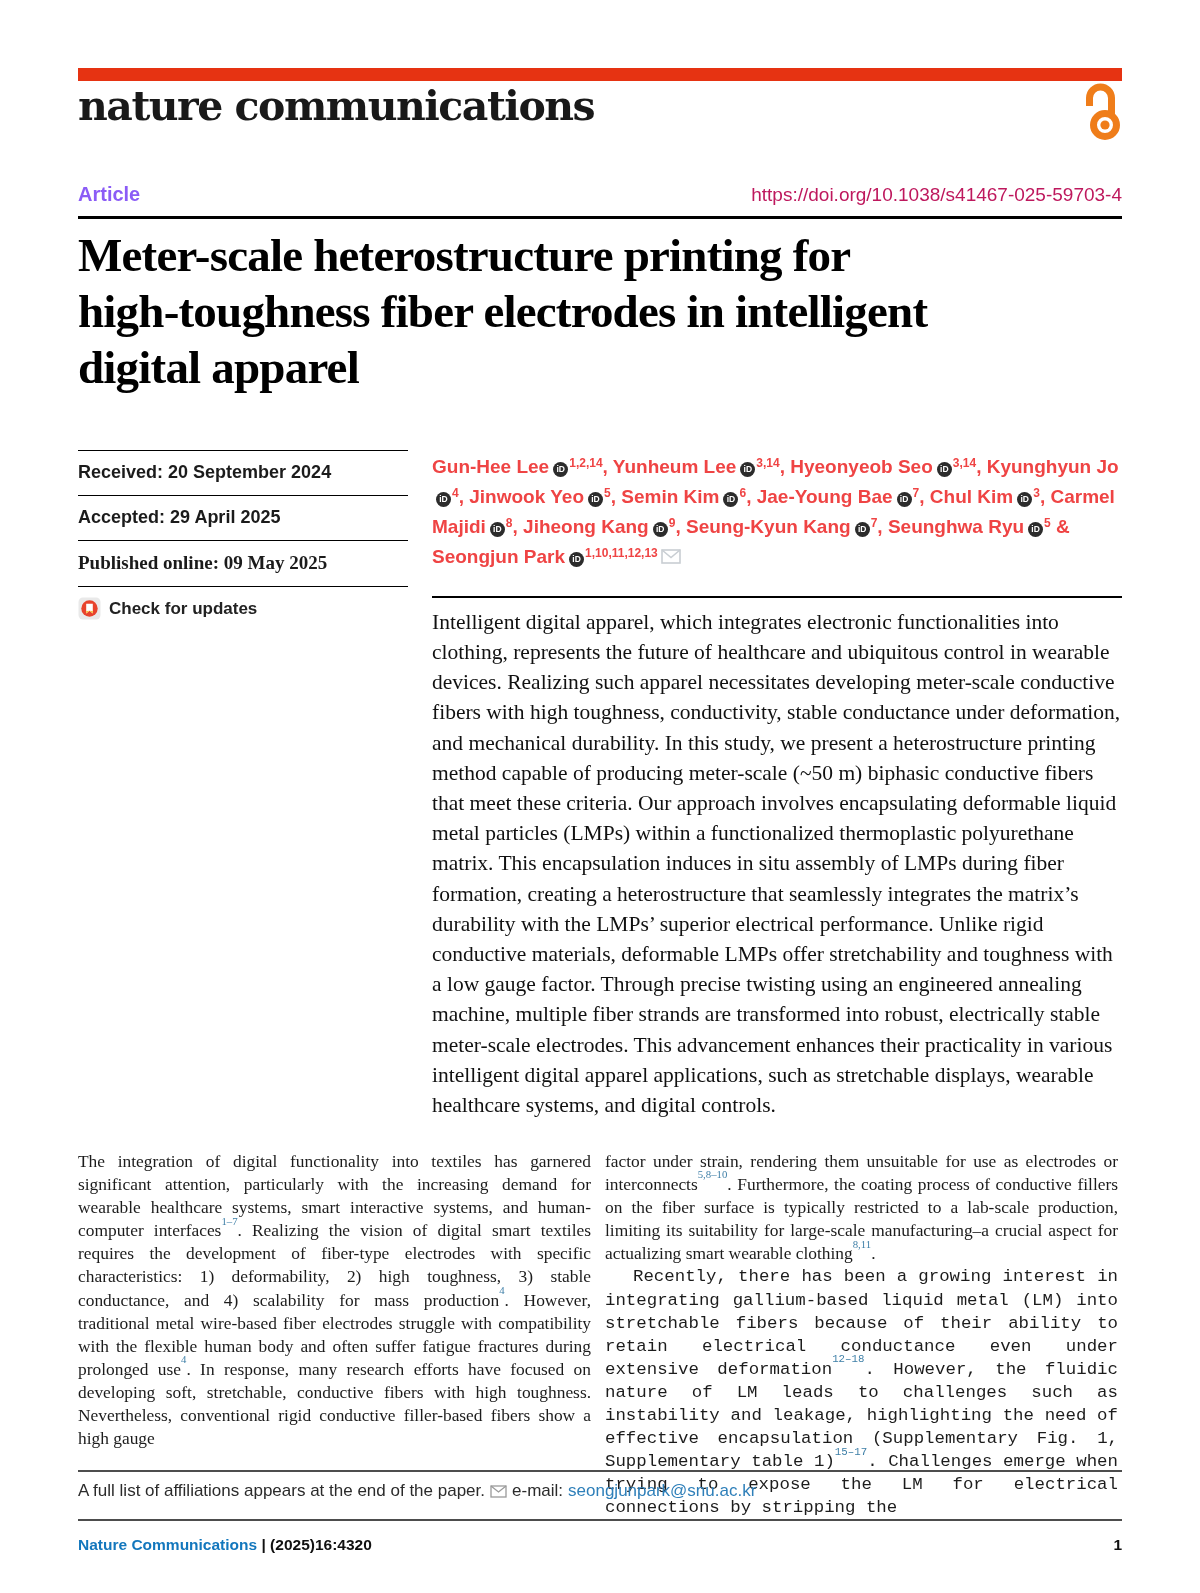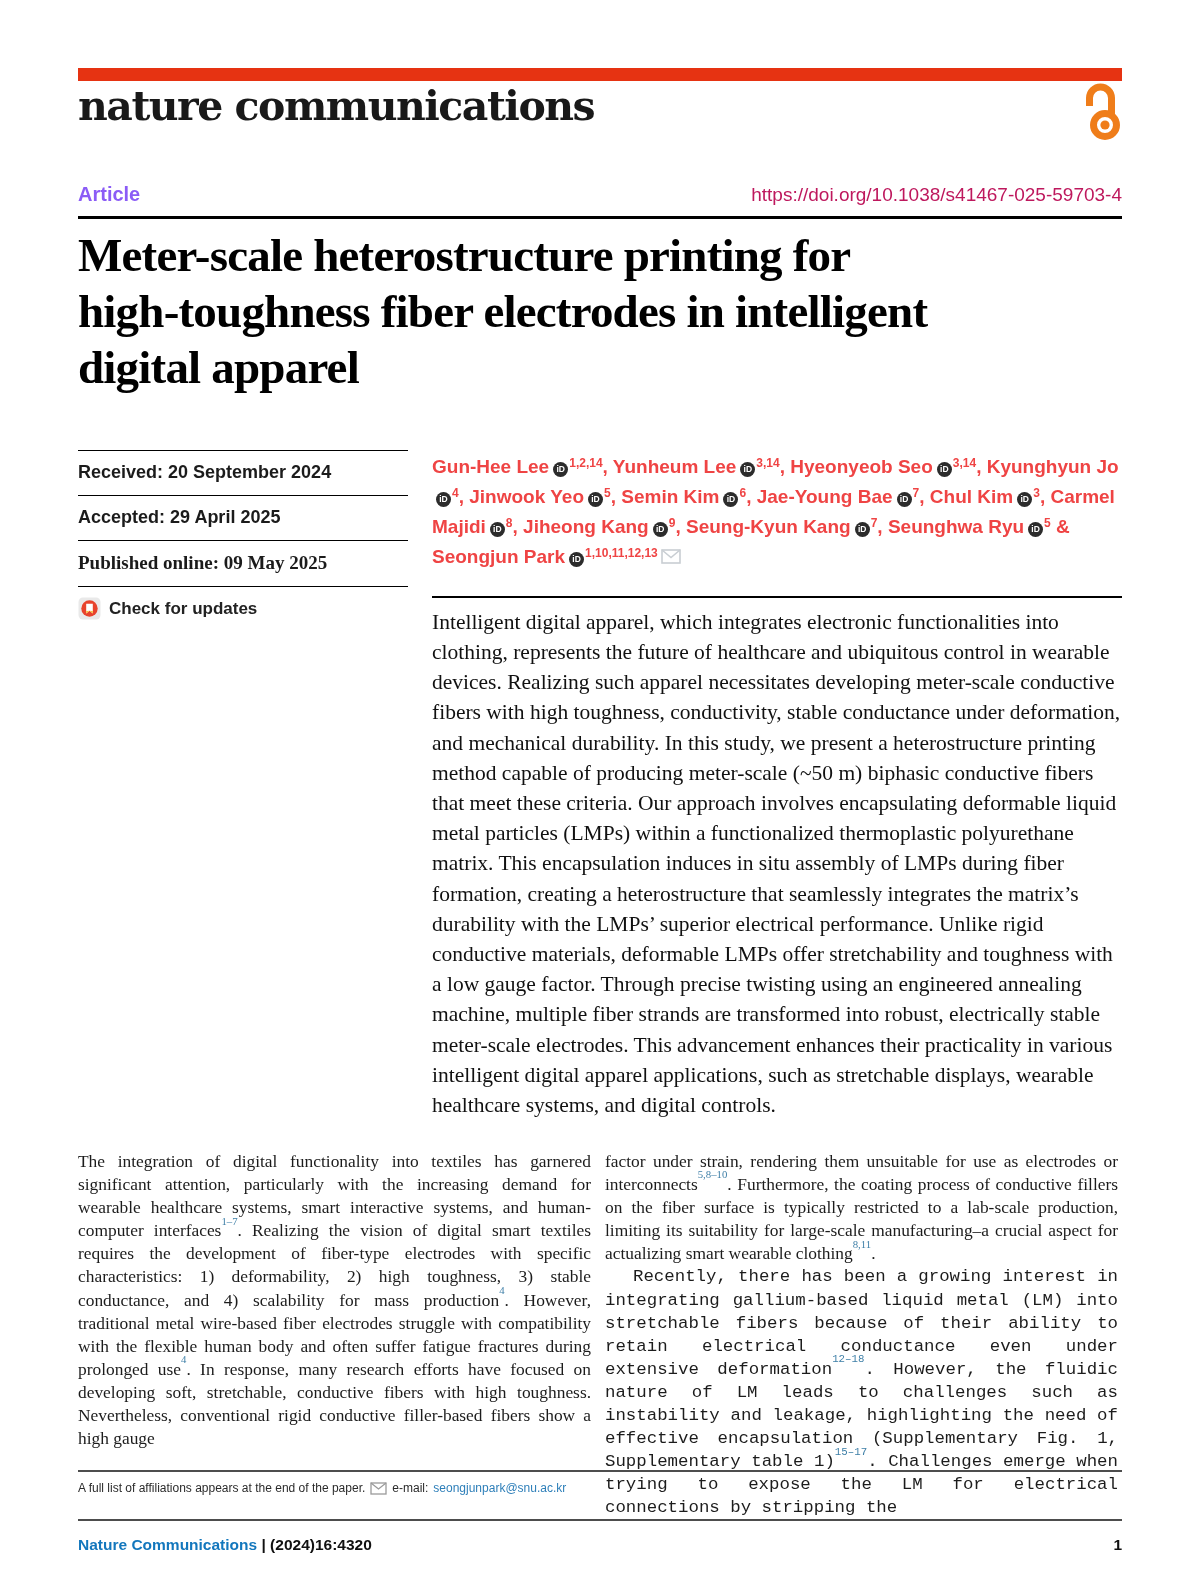--- a/index.html
+++ b/index.html
@@ -71,21 +71,21 @@
   }
 
   
   .body-cols { left:78px; right:82px; top:1150px; display:flex; gap:14px; }
   .bcol { flex:1; font-family:"Liberation Serif", serif; font-size:17.4px; line-height:23.1px; color:#1c1c1c; text-align:justify; }
   .bcol p.indent { text-indent:28px;font-family:Liberation Mono, monospace; }
   sup.cite { color:#3e7fa7; font-size:62%; position:relative; top:-0.45em; line-height:0; }
 
   
   .fn-rule1 { left:78px; right:78px; top:1470px; height:2px; background:#4d4d4d; }
-  .footnote { left:78px; right:78px; top:1481px; font-size:12px; color:#2b2b2b; display:flex; align-items:center; gap:5px; }
+  .footnote { left:78px; right:78px; top:1481px; font-size:17px; color:#2b2b2b; display:flex; align-items:center; gap:5px; }
   .footnote .email-link { color:#2e7fb9; text-decoration:none; }
   .fn-rule2 { left:78px; right:78px; top:1519px; height:2px; background:#4d4d4d; }
   .footer-row { left:78px; right:78px; top:1536px; display:flex; justify-content:space-between; font-size:15.5px; }
   .journal-link { color:#1377bd; font-weight:700; text-decoration:none; }
   .footer-cite { font-weight:700; color:#111; }
   .page-num { font-weight:700; color:#111; }
 </style>
 </head>
 <body>
 
@@ -165,18 +165,18 @@
       </svg>
     <span>e-mail:</span>
     <a class="email-link" href="#">seongjunpark@snu.ac.kr</a>
   </div>
 
   <div class="abs fn-rule2"></div>
 
   <div class="abs footer-row">
     <span>
       <a class="journal-link" href="#">Nature Communications</a>
-      <span class="footer-cite">| </span><span class="footer-cite">(2024)16:4320</span>
+      <span class="footer-cite">| </span><span class="footer-cite">(2025)16:4320</span>
     </span>
     <span class="page-num">1</span>
   </div>
 
 </div>
 
 </body></html>

